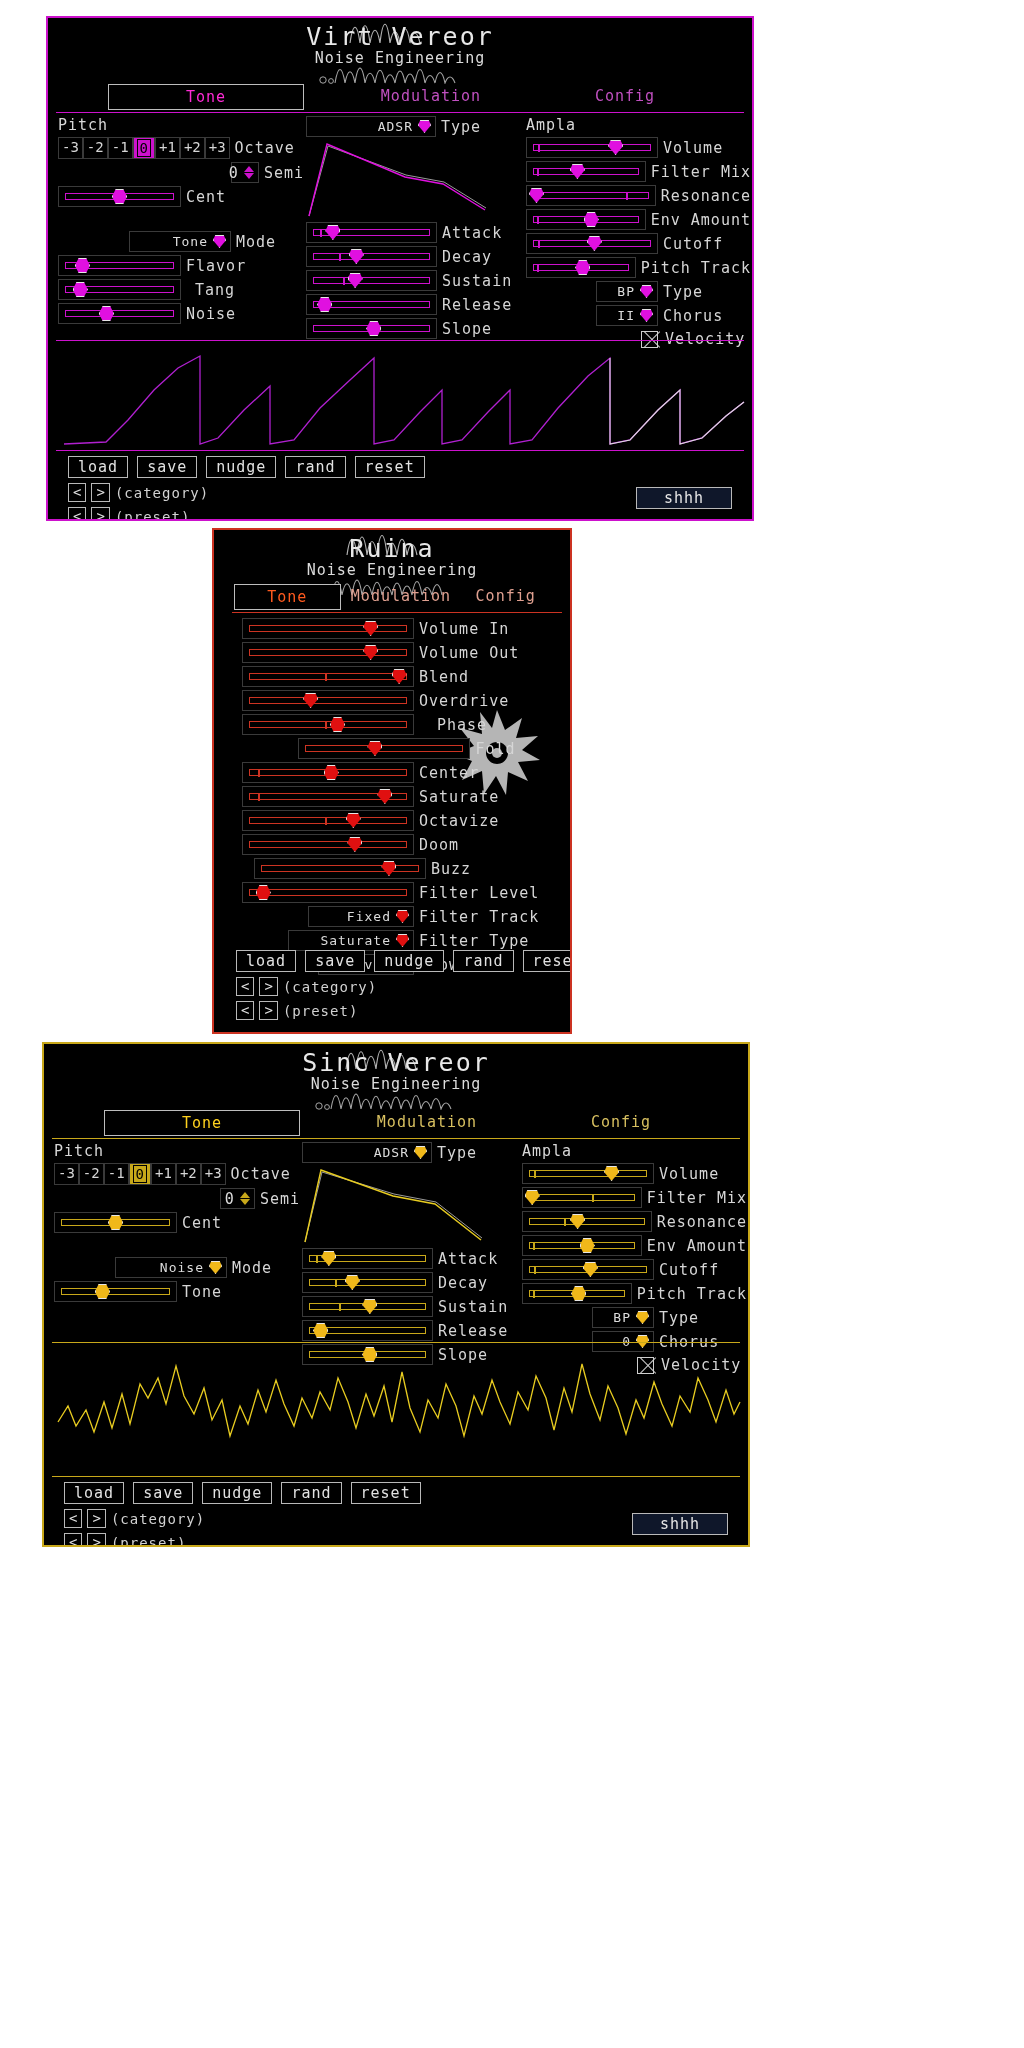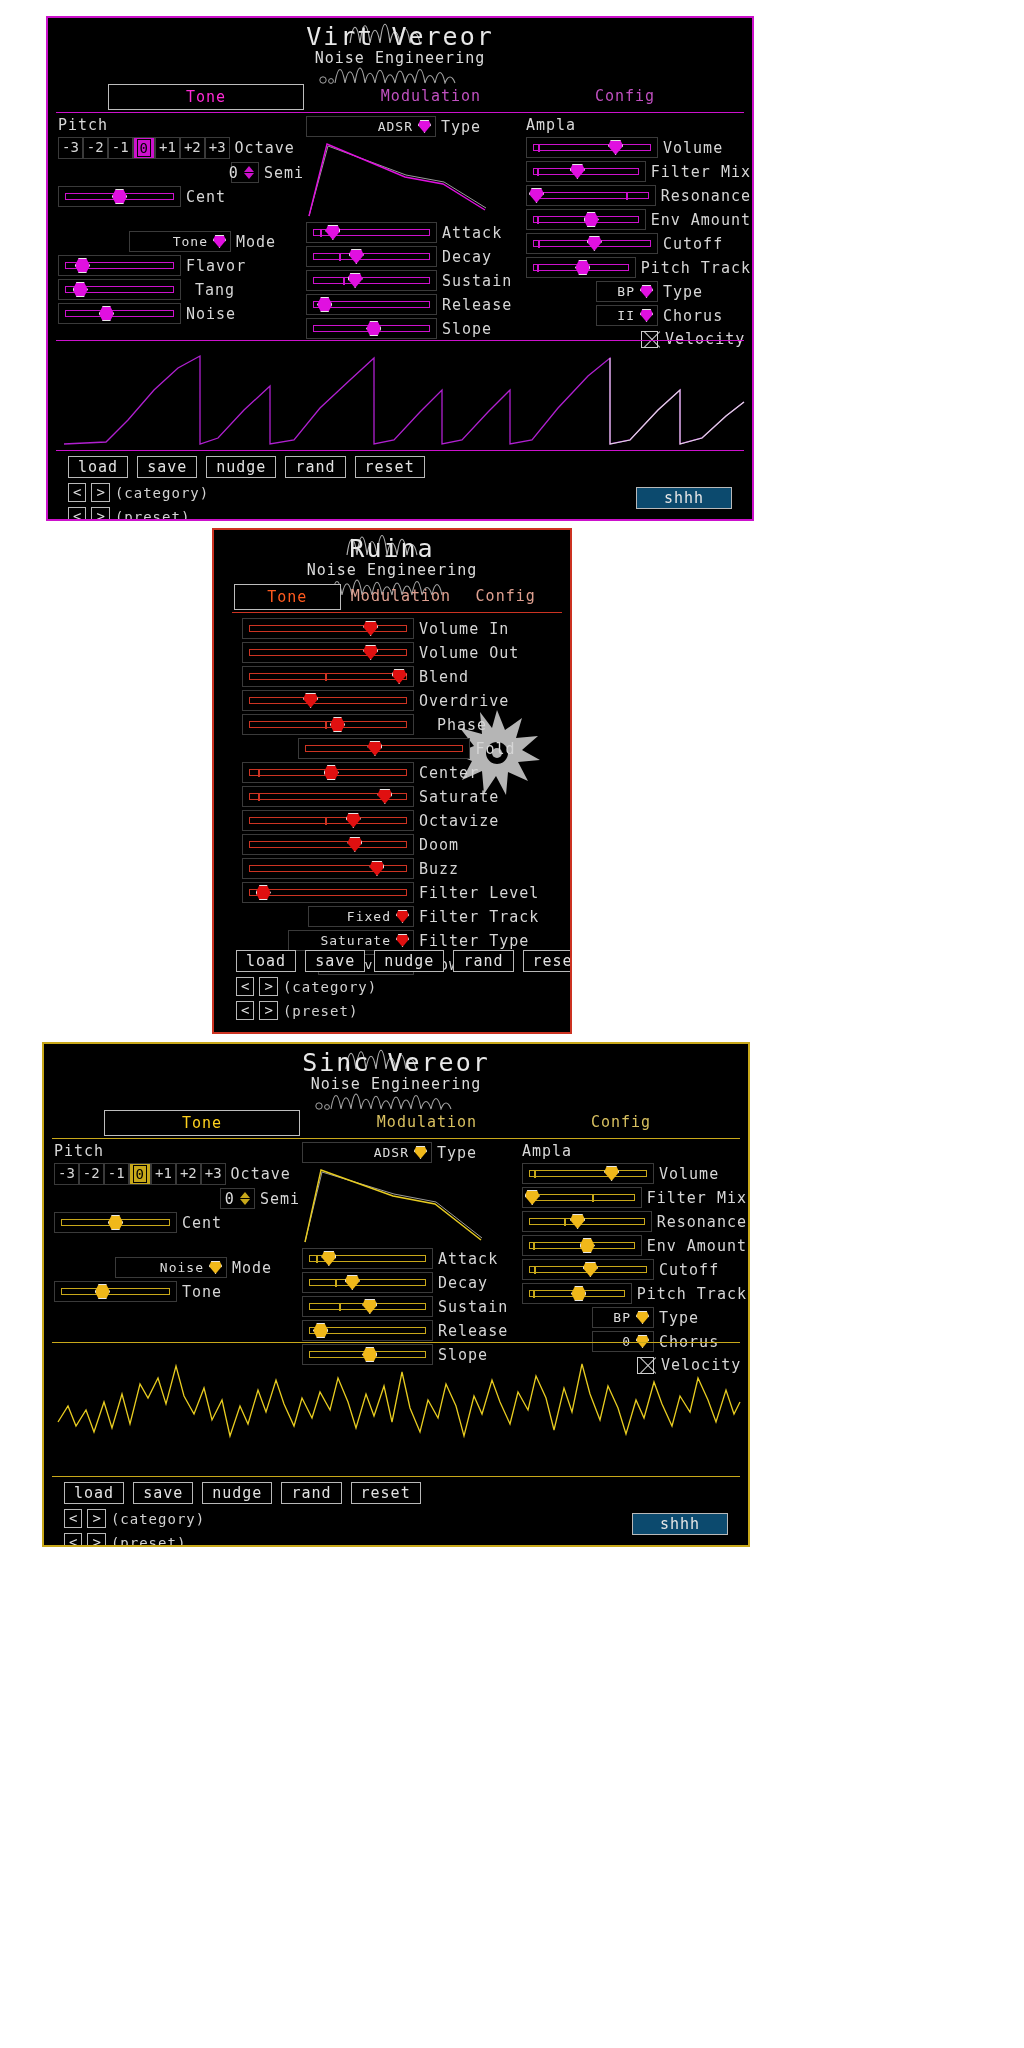--- a/index.html
+++ b/index.html
@@ -157,21 +157,21 @@
     border:1px solid #b9b9b9; background:#000; color:#e2e2e2;
     font-size:15px; padding:1px 9px; letter-spacing:1px;
   }
   .navrow { display:flex; align-items:center; gap:5px; margin-top:5px; }
   .navbtn {
     border:1px solid #b9b9b9; background:#000; color:#e2e2e2;
     font-size:14px; padding:0px 4px; line-height:17px;
   }
   .navlbl { color:#d2d2d2; font-size:14px; letter-spacing:1px; }
   .shhh {
-    position:absolute; border:1px solid #b9b9b9; background:#0c4a6e;
+    position:absolute; border:1px solid #b9b9b9; background:#0f172a;
     color:#e6e6e6; font-size:15px; text-align:center; letter-spacing:1px;
     padding:1px 0;
   }
   .starburst { position:absolute; }
 </style>
 </head>
 <body>
 
 <div class="page">
 
@@ -579,21 +579,21 @@
         </div>
         <div class="row" style="margin-top:3px;">
           <div class="ctl-box" style="width:172px;">
             <div class="slider">
                 <div class="track"></div>
                 <div class="knob pent" style="left:67%"></div>
               </div>
           </div>
           <div class="lbl" style="margin-left:5px;">Doom</div>
         </div>
-        <div class="row" style="margin-top:3px;">
+        <div class="row" style="margin-top:3px;margin-left:12px;">
           <div class="ctl-box" style="width:172px;">
             <div class="slider">
                 <div class="track"></div>
                 <div class="knob pent" style="left:81%"></div>
               </div>
           </div>
           <div class="lbl" style="margin-left:5px;">Buzz</div>
         </div>
         <div class="row" style="margin-top:3px;">
           <div class="ctl-box" style="width:172px;">

